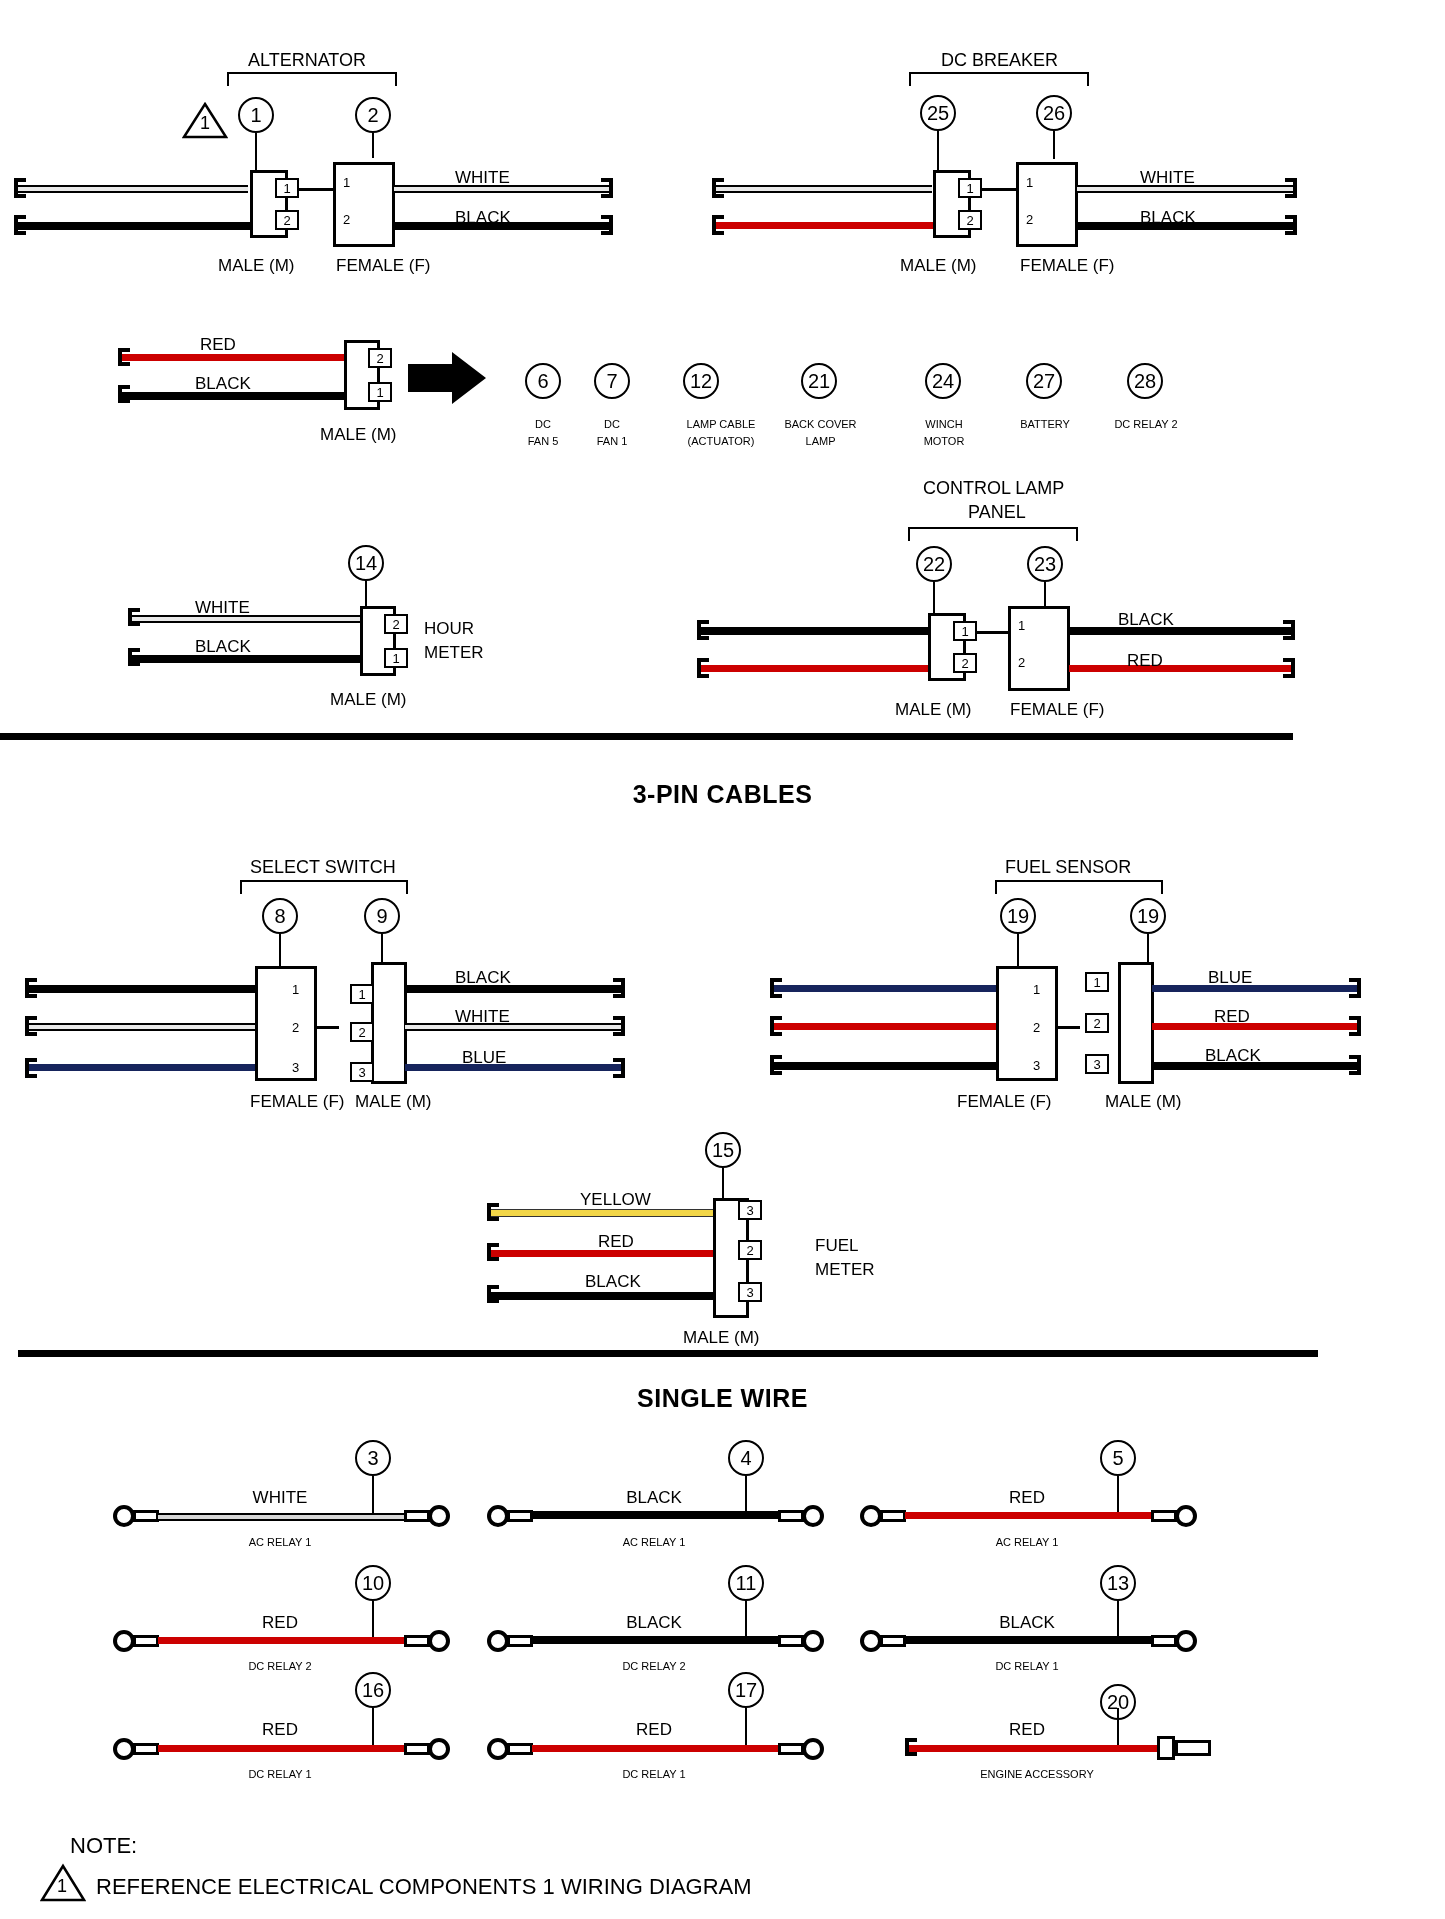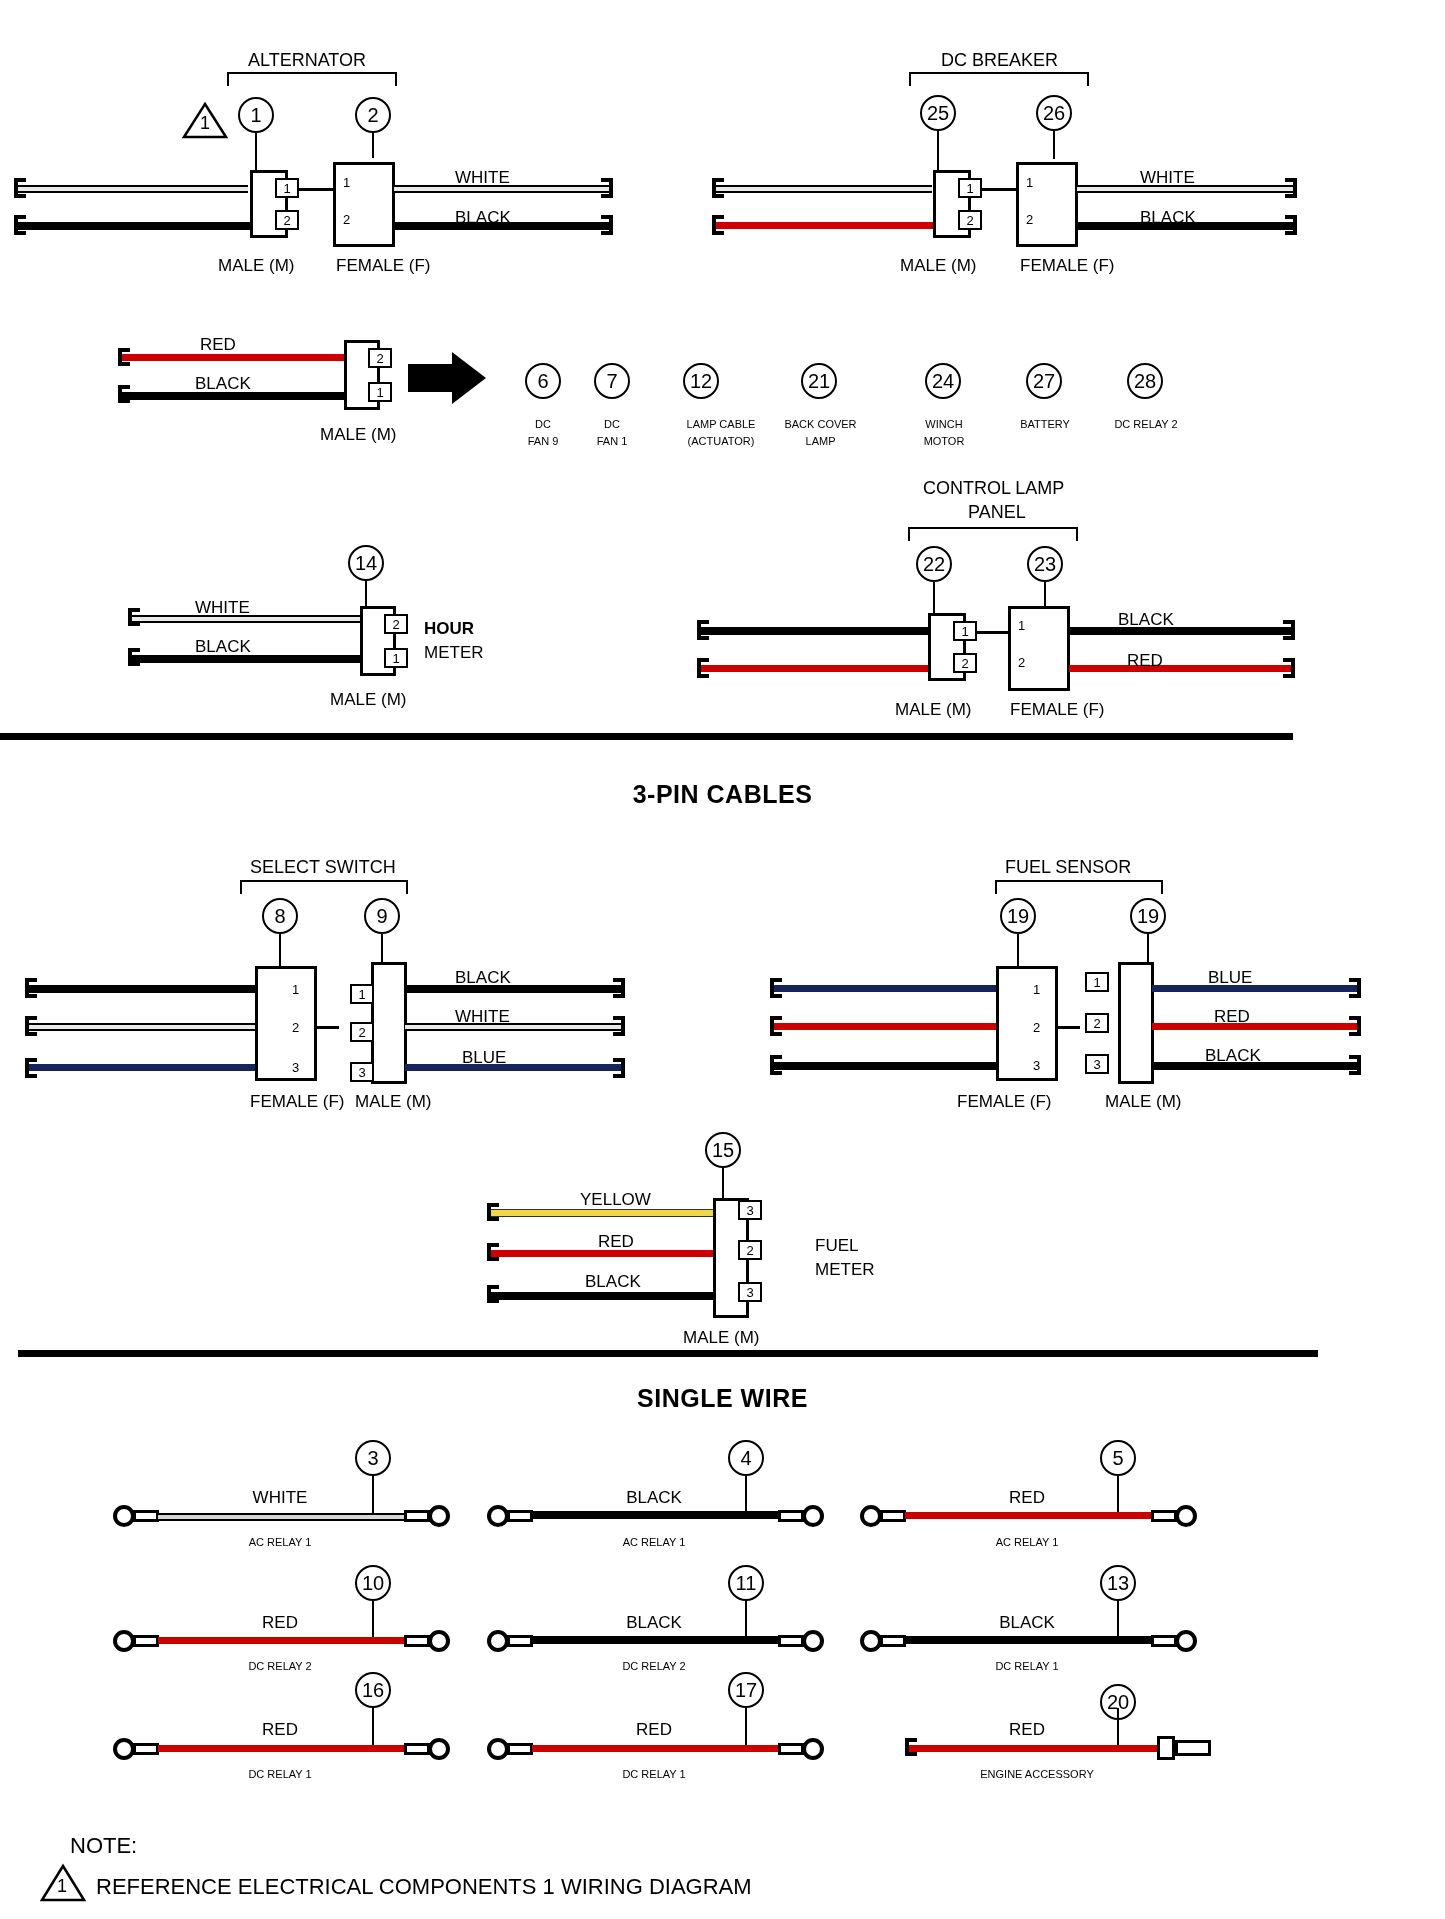--- a/index.html
+++ b/index.html
@@ -137,21 +137,21 @@
   <div class="pin" style="top:382px;left:368px;width:24px;height:20px;">1</div>
   <div class="lbl" style="top:425px;left:320px;">MALE (M)</div>
 
   <svg class="arrowblk" style="top:352px;left:408px;" width="80" height="52">
     <polygon points="0,12 44,12 44,0 78,26 44,52 44,40 0,40" fill="#000"></polygon>
   </svg>
 
   <div id="variants">
     <div class="num" style="top:363px;left:525px;">6</div>
     <div class="lbl xs c" style="top:418px;left:505px;width:76px;">DC</div>
-    <div class="lbl xs c" style="top:435px;left:505px;width:76px;">FAN 9</div>
+    <div class="lbl xs c" style="top:435px;left:505px;width:76px;">FAN 5</div>
 
     <div class="num" style="top:363px;left:594px;">7</div>
     <div class="lbl xs c" style="top:418px;left:574px;width:76px;">DC</div>
     <div class="lbl xs c" style="top:435px;left:574px;width:76px;">FAN 1</div>
 
     <div class="num" style="top:363px;left:683px;">12</div>
     <div class="lbl xs c" style="top:418px;left:641px;width:160px;">LAMP CABLE</div>
     <div class="lbl xs c" style="top:435px;left:641px;width:160px;">(ACTUATOR)</div>
 
     <div class="num" style="top:363px;left:801px;">21</div>
@@ -177,21 +177,21 @@
   <div class="lbl" style="top:598px;left:195px;">WHITE</div>
 
   <div class="endcap" style="top:648px;left:128px;height:18px;"></div>
   <div class="wire black" style="top:655px;left:132px;width:228px;"></div>
   <div class="lbl" style="top:637px;left:195px;">BLACK</div>
 
   <div class="conn" style="top:606px;left:360px;width:36px;height:70px;"></div>
   <div class="pin" style="top:614px;left:384px;width:24px;height:20px;">2</div>
   <div class="pin" style="top:648px;left:384px;width:24px;height:20px;">1</div>
 
-  <div class="lbl" style="top:619px;left:424px;font-weight:bold;">HOUR</div>
+  <div class="lbl" style="top:619px;left:424px;">HOUR</div>
   <div class="lbl" style="top:643px;left:424px;">METER</div>
   <div class="lbl" style="top:690px;left:330px;">MALE (M)</div>
 
   <div class="lbl" style="top:478px;left:923px;font-size:18px;">CONTROL LAMP</div>
   <div class="lbl" style="top:502px;left:968px;font-size:18px;">PANEL</div>
   <div class="bracket" style="top:527px;left:908px;width:170px;height:14px;"></div>
   <div class="num" style="top:546px;left:916px;">22</div>
   <div class="num" style="top:546px;left:1027px;">23</div>
   <div class="leader" style="top:582px;left:933px;height:38px;"></div>
   <div class="leader" style="top:582px;left:1044px;height:26px;"></div>

